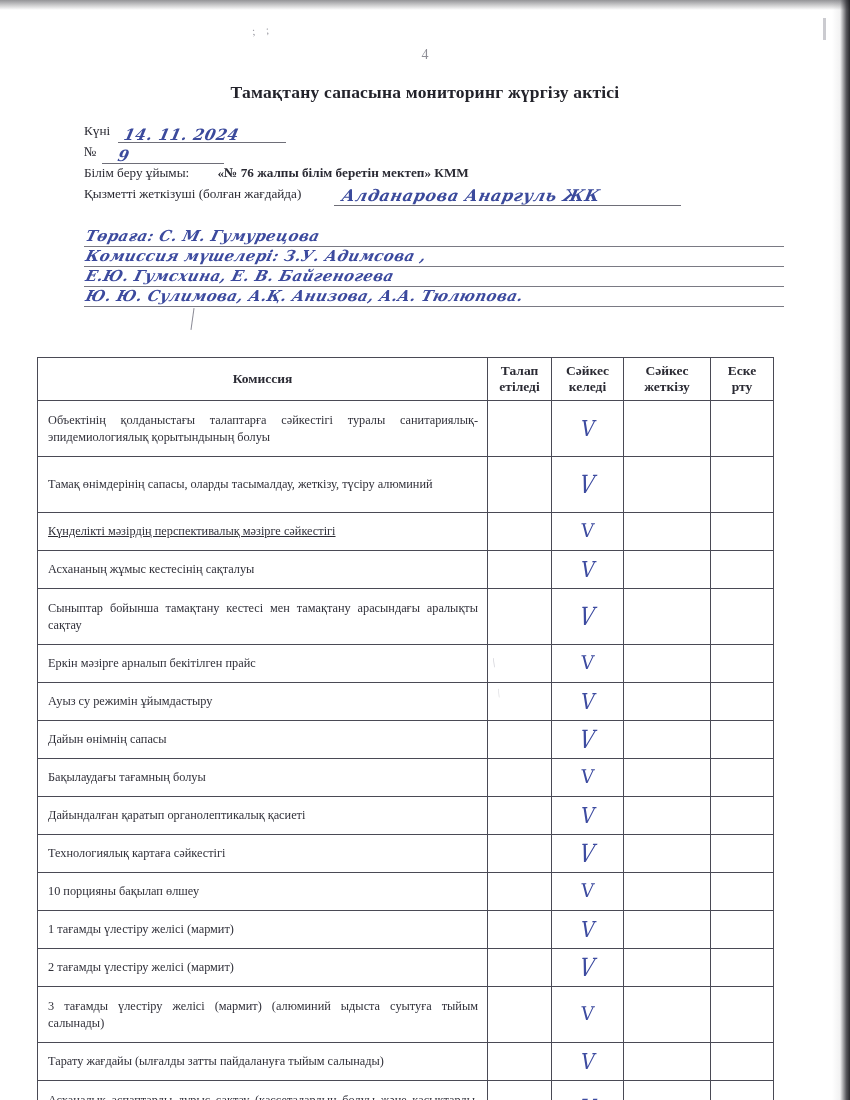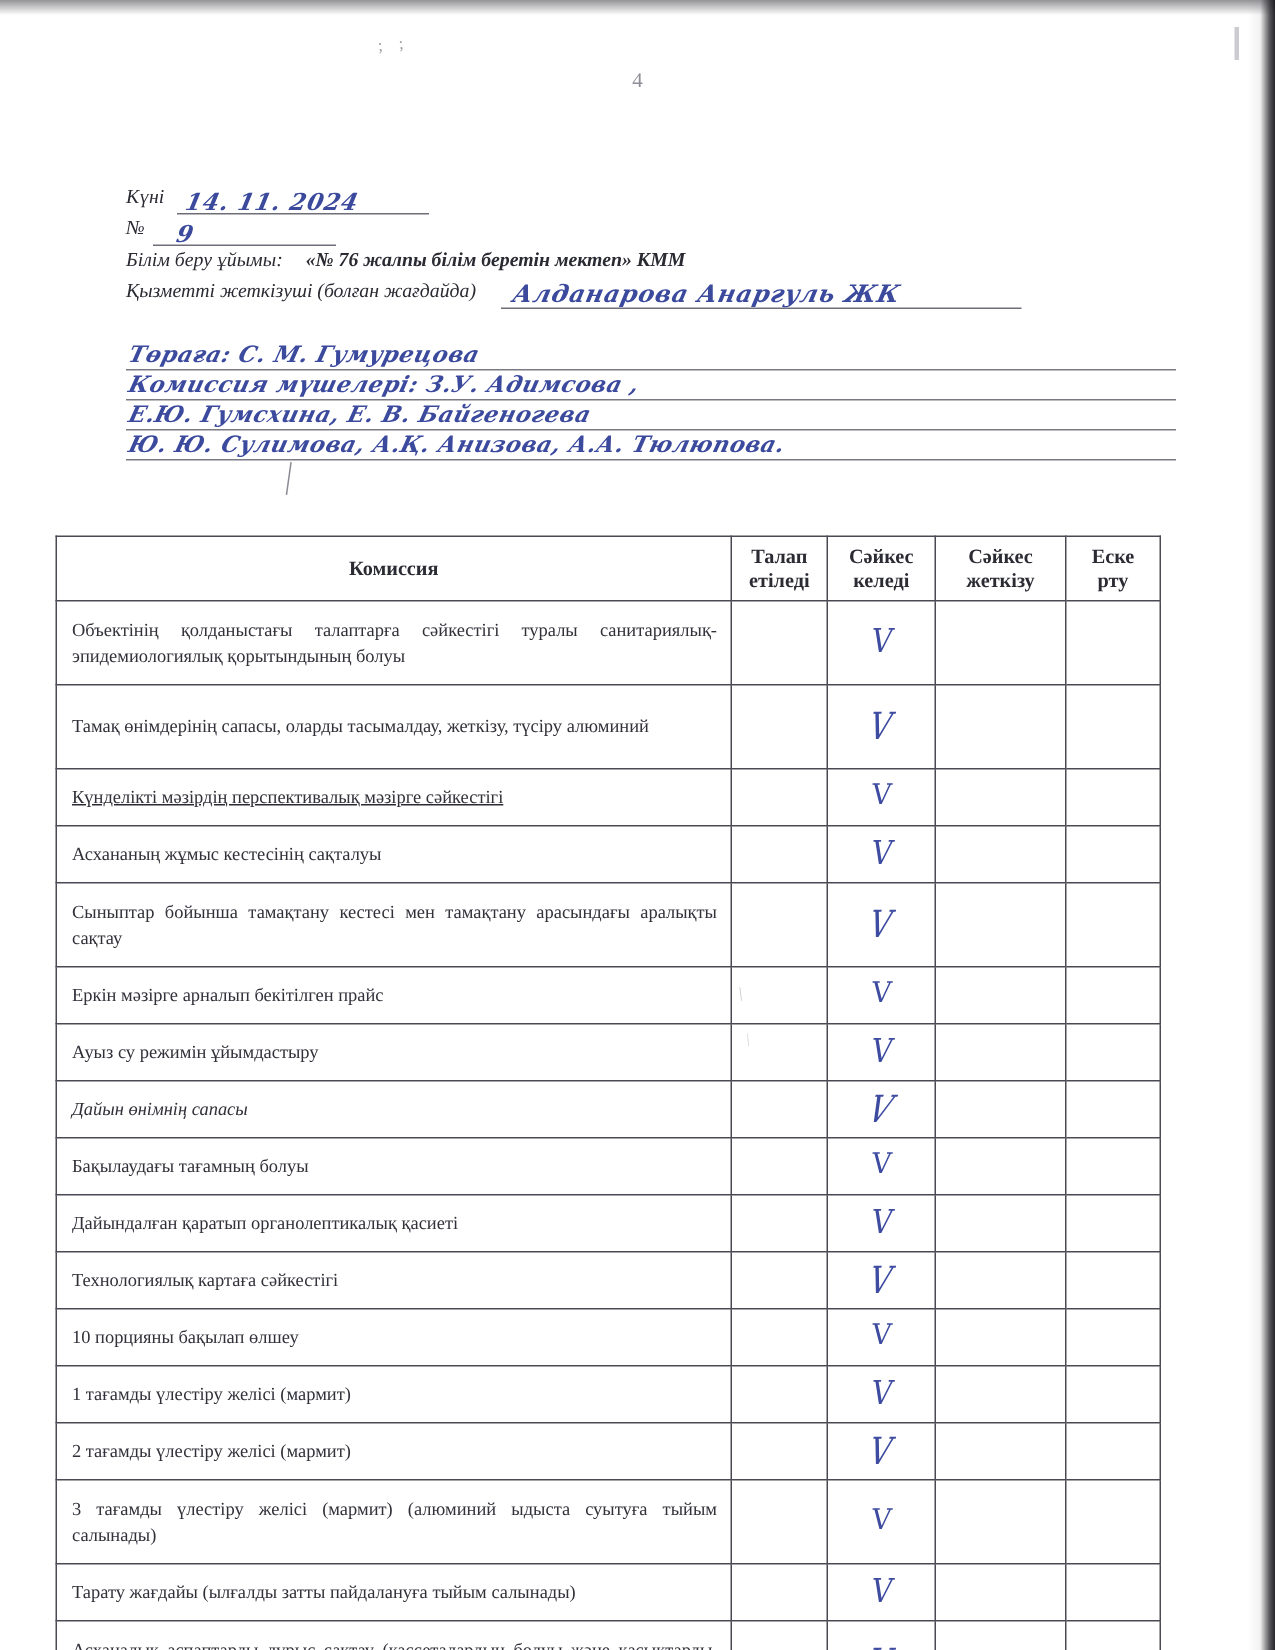--- a/index.html
+++ b/index.html
@@ -46,21 +46,21 @@
     font-size: 17.5px; font-weight: bold; color: #23232b;
     letter-spacing: .2px;
   }
 
   
   .form-block {
     position: absolute; left: 84px; top: 124px; width: 700px;
     font-size: 13.2px; color: #2a2a33; line-height: 1.0;
   }
   .form-row { position: relative; height: 21px; white-space: nowrap; }
-  .form-label { display: inline-block; vertical-align: baseline; font-style: italic; }
+  .form-label { display: inline-block; vertical-align: baseline; }
   .form-label.bold { font-weight: bold; }
   .rule {
     position: absolute; bottom: 2px; height: 1px;
     background: #6e6e78;
   }
   .hand {
     position: absolute;
     font-family: "DejaVu Serif", serif;
     font-style: italic; font-weight: bold;
     color: #3b4a9c;
@@ -151,38 +151,39 @@
 
 <div id="page">
 
   <div class="scan-edge-top"></div>
   <div class="scan-edge-right"></div>
   <div class="scan-mark-a">; ;</div>
   <div class="scan-mark-b"></div>
 
   <div class="page-number">4</div>
 
+  <div class="doc-title">Тамақтану сапасына мониторинг жүргізу актісі</div>
 
   <div class="form-block">
 
     <div class="form-row">
       <span class="form-label">Күні</span>
       <span class="rule" style="left:34px; width:168px;"></span>
       <span class="hand" style="left:40px; bottom:3px; font-size:15.5px;">14. 11. 2024</span>
     </div>
 
     <div class="form-row">
       <span class="form-label">№</span>
       <span class="rule" style="left:18px; width:122px;"></span>
       <span class="hand" style="left:34px; bottom:3px; font-size:15.5px;">9</span>
     </div>
 
     <div class="form-row">
       <span class="form-label">Білім беру ұйымы:</span>
-      <span class="form-label bold" style="margin-left:12px;">«№ 76 жалпы білім беретін мектеп» КММ</span>
+      <span class="form-label bold" style="margin-left:25px;">«№ 76 жалпы білім беретін мектеп» КММ</span>
     </div>
 
     <div class="form-row">
       <span class="form-label">Қызметті жеткізуші (болған жағдайда)</span>
       <span class="rule" style="left:250px; width:347px;"></span>
       <span class="hand" style="left:258px; bottom:4px; font-size:16px;">Алданарова Анаргуль ЖК</span>
     </div>
 
   </div>
 
@@ -284,21 +285,21 @@
           <td class="mark"></td>
           <td class="mark"></td>
         </tr>
         <tr style="height: 38px;">
           <td class="ind">Ауыз су режимін ұйымдастыру</td>
           <td class="mark"></td>
           <td class="mark"><span class="chk">V</span></td>
           <td class="mark"></td>
           <td class="mark"></td>
         </tr>
-        <tr style="height: 38px; font-style: italic;">
+        <tr style="height: 38px;">
           <td class="ind">Дайын өнімнің сапасы</td>
           <td class="mark"></td>
           <td class="mark"><span class="chk v2">V</span></td>
           <td class="mark"></td>
           <td class="mark"></td>
         </tr>
         <tr style="height: 38px;">
           <td class="ind">Бақылаудағы тағамның болуы</td>
           <td class="mark"></td>
           <td class="mark"><span class="chk v3">V</span></td>

